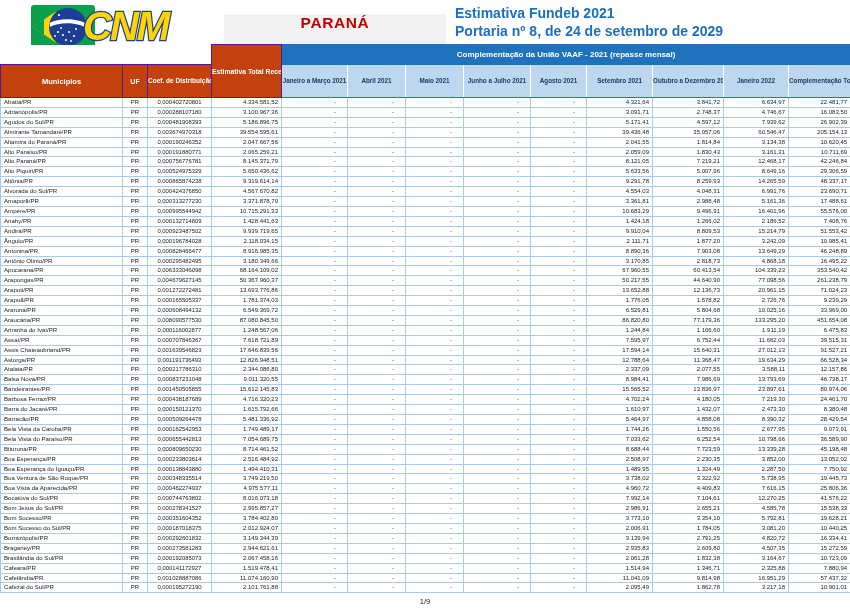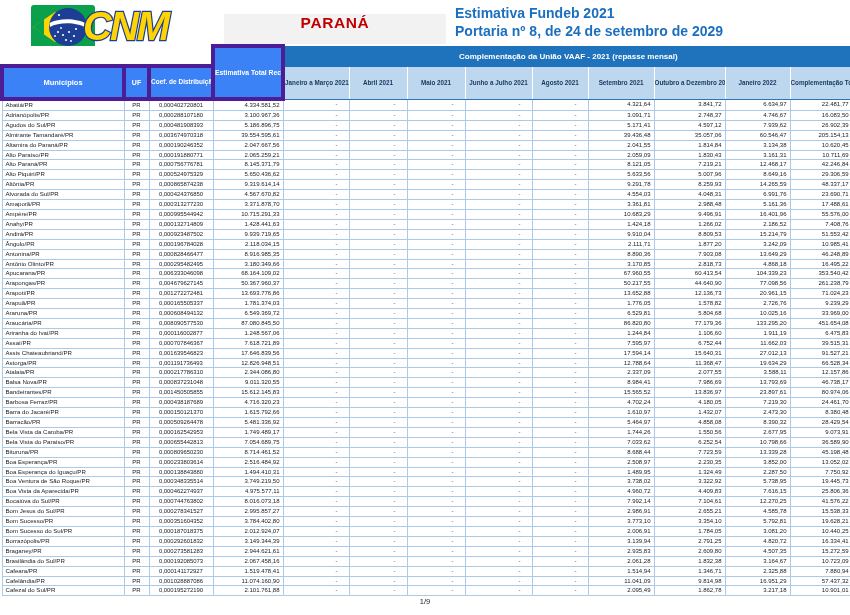--- a/index.html
+++ b/index.html
@@ -26,22 +26,22 @@
     color:#1C6FC0; font-weight:bold; font-size:14px; line-height:18px;
   }
   
   table.fundeb {
     position:absolute; left:0; top:44px; width:850px;
     border-collapse:collapse; table-layout:fixed;
   }
   table.fundeb td, table.fundeb th { padding:0; overflow:hidden; white-space:nowrap; }
   .blank-corner { background:#fff; border:none; }
   .dark-h {
-    background:#3b82f6; color:#fff; font-weight:bold; text-align:center;
-    vertical-align:middle; border:4px solid #4c1d95; white-space:pre-line;
+    background:#c2410c; color:#fff; font-weight:bold; text-align:center;
+    vertical-align:middle; border:1px solid #4c1d95; white-space:pre-line;
   }
   .banner-h {
     background:#1F72BC; color:#fff; font-weight:bold; font-size:8px;
     text-align:center; vertical-align:middle; border:1px solid #1F72BC; height:19px;
   }
   .light-h {
     background:#BDD7EE; color:#17375E; font-weight:bold; font-size:6.3px;
     line-height:8px; text-align:center; vertical-align:middle; white-space:pre-line;
     border-left:1px solid #fff; border-top:1px solid #fff; border-bottom:1px solid #2E75B6;
   }

